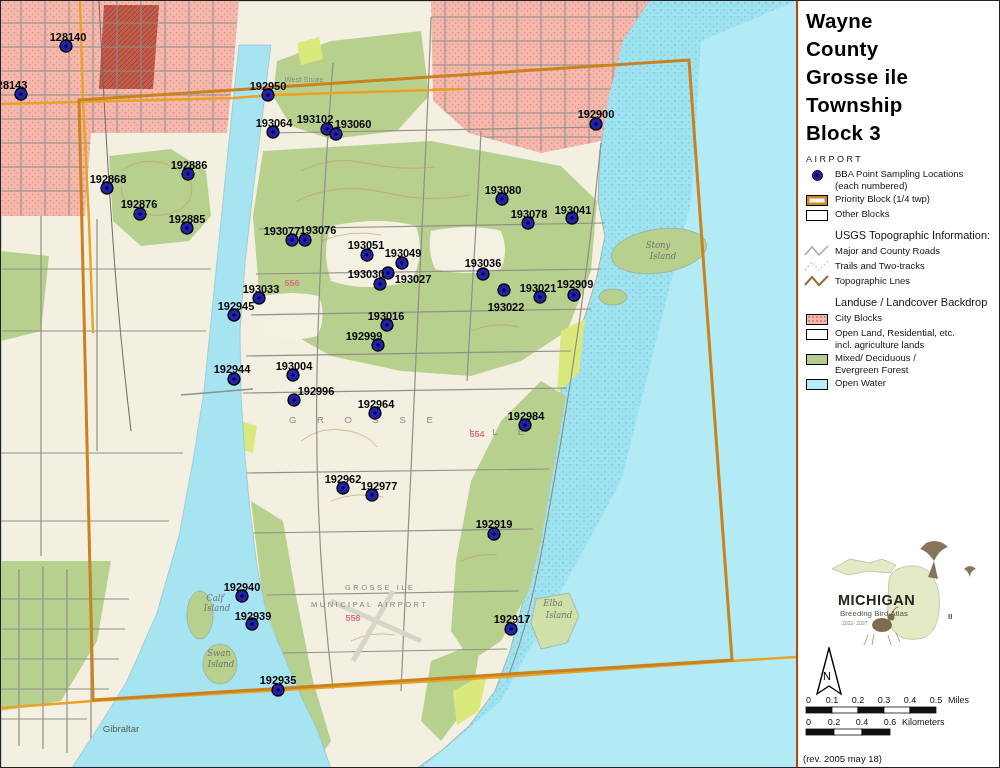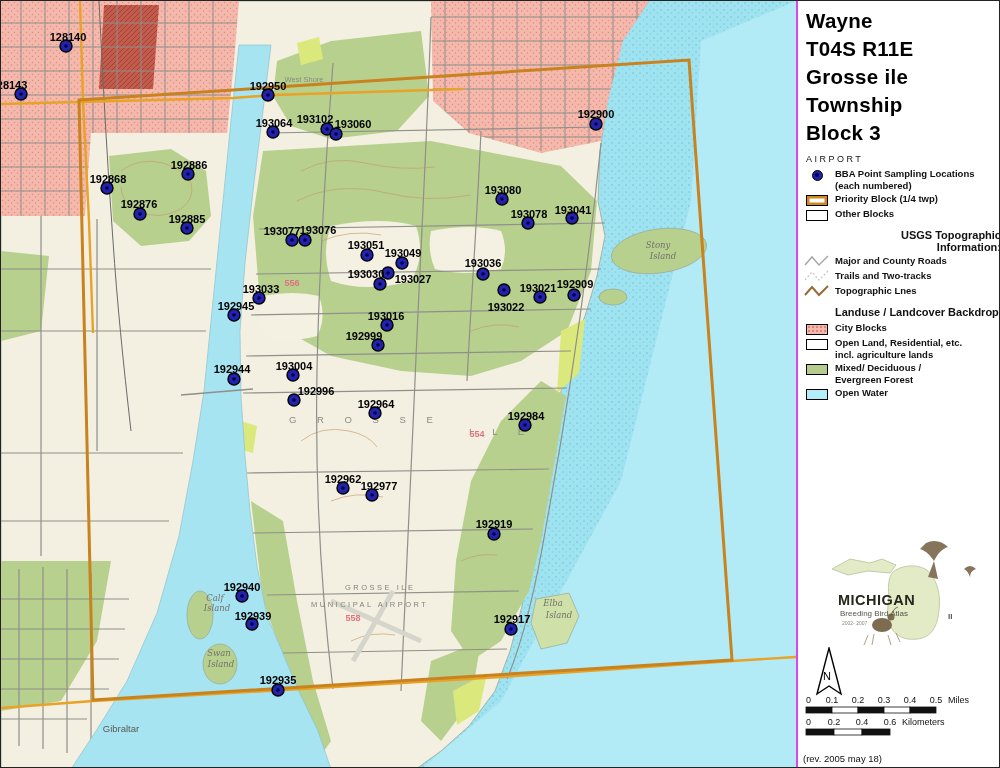--- a/index.html
+++ b/index.html
@@ -1,24 +1,24 @@
 <!DOCTYPE html>
 <html><head>
 <meta charset="utf-8">
 <style>
   html,body{margin:0;padding:0;background:#fff;}
   #app{position:relative;width:1000px;height:768px;box-sizing:border-box;border:1px solid #222;
        font-family:"Liberation Sans",sans-serif;overflow:hidden;background:#fff;}
   #map-wrap{position:absolute;left:0;top:0;width:795px;height:768px;}
   #panel{position:absolute;left:795px;top:0;width:205px;height:768px;box-sizing:border-box;
-         border-left:2px solid #d946ef;background:#fff;}
+         border-left:2px solid #c2410c;background:#fff;}
   .title{margin:6px 0 2px 8px;font-size:20.5px;font-weight:bold;line-height:28px;color:#000;letter-spacing:.3px;}
   .legend-heading{margin:7px 0 4px 8px;font-size:9px;letter-spacing:2.5px;color:#111;}
   #legend-rows{margin-left:6px;font-size:9.5px;line-height:11.5px;color:#111;}
-  .lrow{display:flex;align-items:flex-start;margin:2px 0;font-weight:bold;}
+  .lrow{display:flex;align-items:flex-start;margin:2px 0;}
   .lrow .ic{width:26px;min-width:26px;margin-right:5px;display:flex;justify-content:center;align-items:center;height:12px;margin-top:1px;}
   .lrow.heading{font-size:11px;margin-top:9px;text-align:right;}
   .lrow.gap{}
   .icon-dot{width:9px;height:9px;border-radius:50%;background:#2222aa;border:1.5px solid #000;position:relative;}
   .icon-dot::after{content:"";position:absolute;left:2.5px;top:2.5px;width:4px;height:4px;border-radius:50%;background:#000050;}
   .icon-rect{width:22px;height:11px;border:1px solid #000;background:#fff;box-sizing:border-box;}
   .icon-rect.priority{border:1px solid #000;box-shadow:inset 0 0 0 2.5px #d4881c;}
   .icon-rect.city{background:#f4b9ac;background-image:radial-gradient(#d98876 .9px,transparent 1px);background-size:4px 4px;}
   .icon-rect.forest{background:#b5cc8c;}
   .icon-rect.wetland{background:#d9e87a;}
@@ -390,21 +390,21 @@
             <circle cx="277" cy="689" r="1.8" fill="#000050"></circle>
             <text x="277" y="683" class="pt-label" text-anchor="middle">192935</text>
           </g>
         </g>
   </svg>
   </div>
 
   <div id="panel">
     <div class="title">
       <div>Wayne</div>
-      <div>T04S R11E</div>
+      <div>County</div>
       <div>Grosse ile</div>
       <div>Township</div>
       <div>Block 3</div>
     </div>
     <div class="legend-heading">AIRPORT</div>
     <div id="legend-rows">
         <div class="lrow">
           <span class="ic">
             <span class="icon-dot"></span>
           </span>

